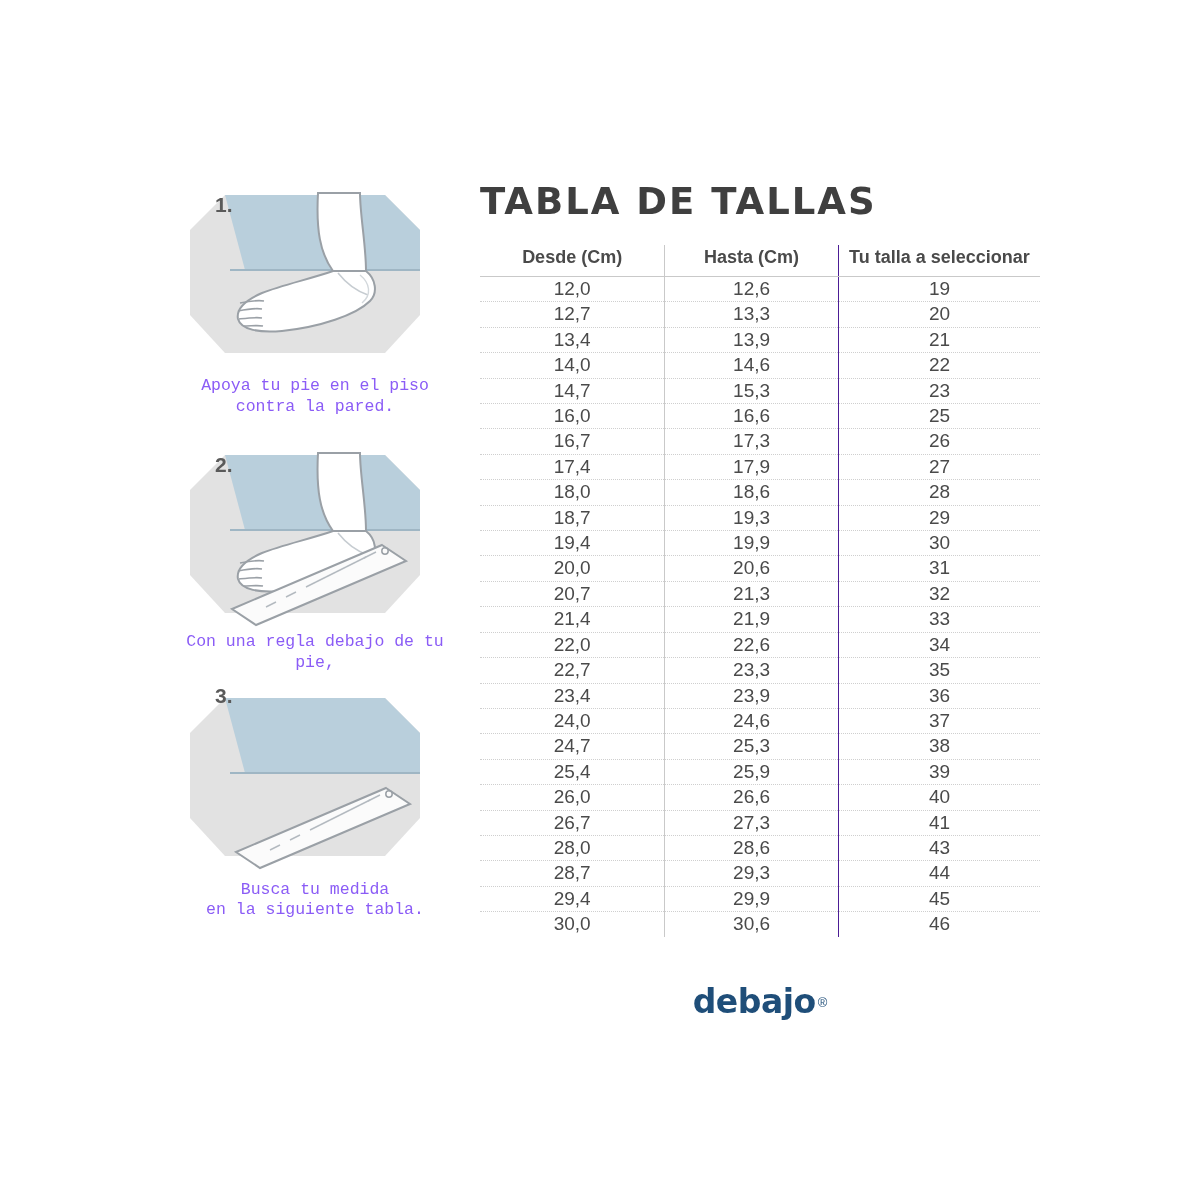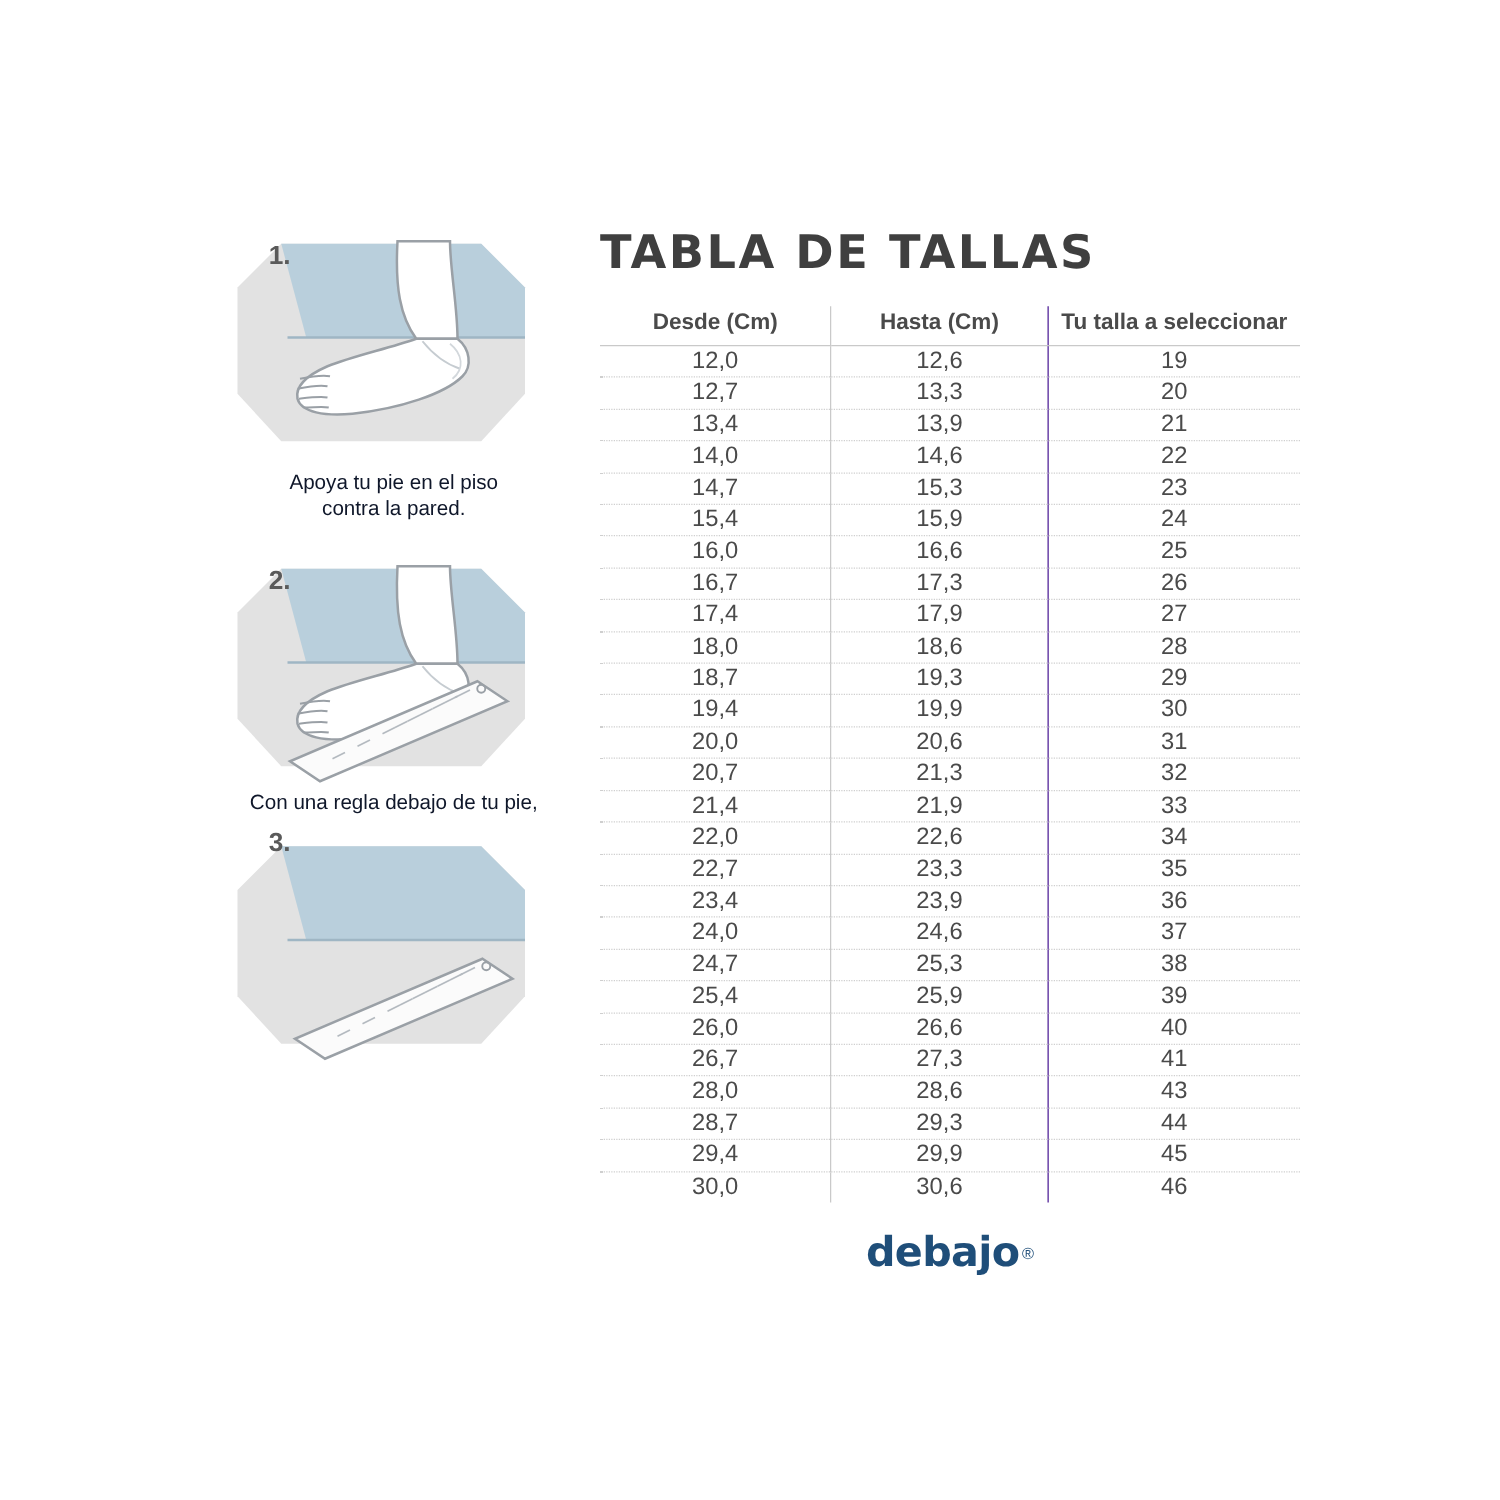--- a/index.html
+++ b/index.html
@@ -42,23 +42,24 @@
   }
   .step-art {
     position: relative;
     width: 290px;
     height: 195px;
   }
   .step-caption {
     text-align: center;
     font-size: 16.5px;
     line-height: 1.25;
-    color: #0f172a;
+    color: #8b5cf6;
     margin-top: 6px;
     width: 290px;
+    font-family: Liberation Mono, monospace;
   }
   .step3 .step-art { height: 200px; }
 
   
   .table-wrap {
     position: absolute;
     left: 480px;
     top: 180px;
     width: 560px;
   }
@@ -213,20 +214,24 @@
             <path d="M180 122 L170 127" stroke="#b4bac0" stroke-width="1.4"></path>
             <path d="M170 127 L160 132" stroke="#b4bac0" stroke-width="1.4"></path>
             <path d="M160 132 L150 137" stroke="#b4bac0" stroke-width="1.4"></path>
             <path d="M150 137 L140 142" stroke="#b4bac0" stroke-width="1.4"></path>
             <path d="M130 147 L120 152" stroke="#b4bac0" stroke-width="1.4"></path>
             <path d="M110 157 L100 162" stroke="#b4bac0" stroke-width="1.4"></path>
             <circle cx="219" cy="106" r="3.2" fill="none" stroke="#9aa0a6" stroke-width="1.5"></circle>
           </g>
         </svg>
       </div>
+      <div class="step-caption" style="margin-top:-8px;">
+        <div>Busca tu medida</div>
+        <div>en la siguiente tabla.</div>
+      </div>
     </div>
 
   </div>
 
   <div class="table-wrap">
     <h1 class="table-title">TABLA DE TALLAS</h1>
     <table class="sizes">
       <thead>
         <tr>
           <th class="col-a">Desde (Cm)</th>
@@ -254,25 +259,20 @@
             <td class="col-a">14,0</td>
             <td class="col-b">14,6</td>
             <td class="col-c">22</td>
           </tr>
           <tr>
             <td class="col-a">14,7</td>
             <td class="col-b">15,3</td>
             <td class="col-c">23</td>
           </tr>
           <tr>
-            <td class="col-a">15,4</td>
-            <td class="col-b">15,9</td>
-            <td class="col-c">24</td>
-          </tr>
-          <tr>
             <td class="col-a">16,0</td>
             <td class="col-b">16,6</td>
             <td class="col-c">25</td>
           </tr>
           <tr>
             <td class="col-a">16,7</td>
             <td class="col-b">17,3</td>
             <td class="col-c">26</td>
           </tr>
           <tr>

